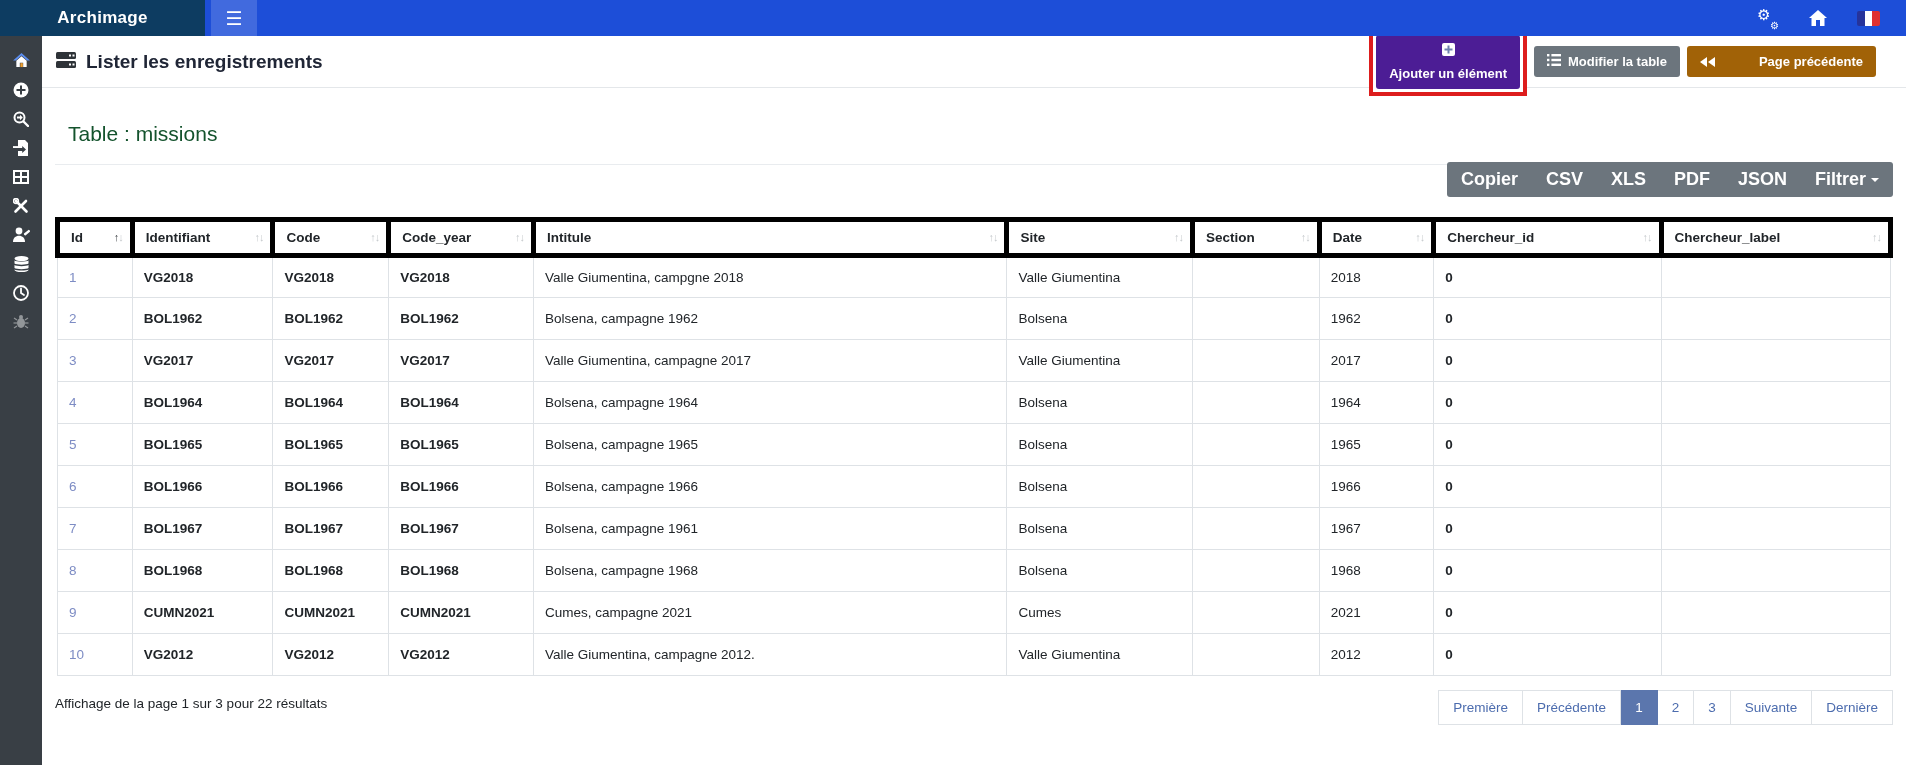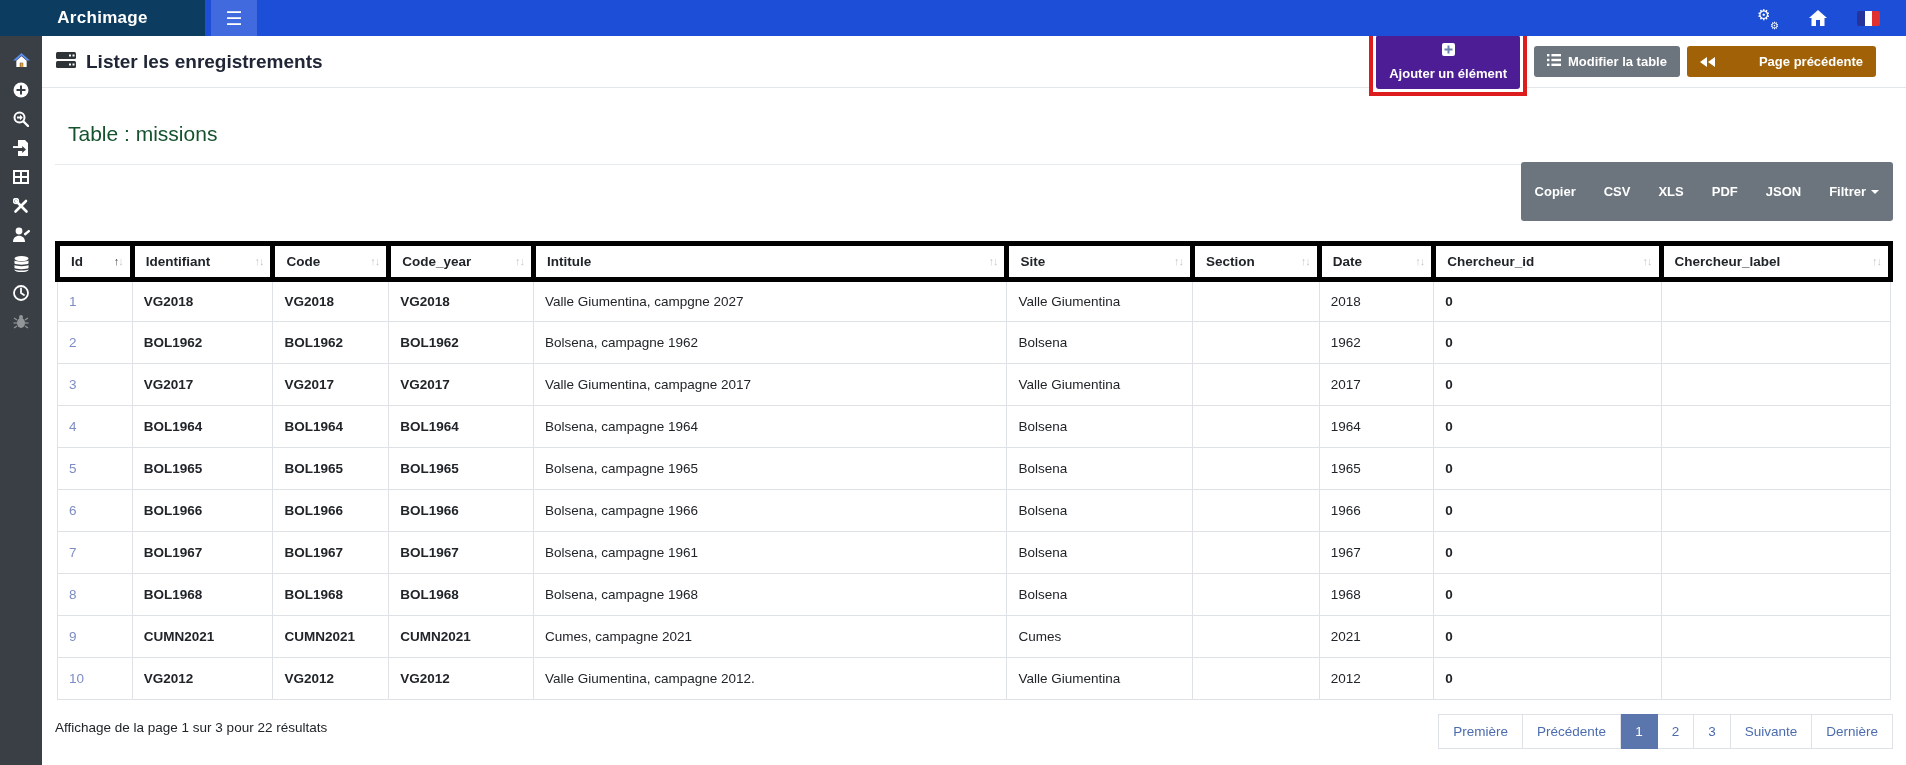--- a/index.html
+++ b/index.html
@@ -51,21 +51,21 @@
     border-bottom:5px solid transparent; border-right:7px solid #fff; }
   .tri2 b + b { margin-left:1px; }
 
   .content { padding:0 13px; }
   .table-title { font-size:21px; font-weight:normal; color:#14532d;
     margin:34px 0 0 13px; }
   .divider { border:none; border-top:1px solid #e9ecef; margin-top:18px; }
 
   .export-row { display:flex; justify-content:flex-end; margin-top:-3px; }
   .export-group { display:flex; background:#6c757d; border-radius:3px; overflow:hidden; }
-  .ex-btn { color:#fff; font-size:13px; font-weight:bold; padding:22px 14px;
+  .ex-btn { color:#fff; font-size:18px; font-weight:bold; padding:7px 14px;
     cursor:pointer; display:flex; align-items:center; gap:5px; }
   .caret { width:0; height:0; border-left:4px solid transparent;
     border-right:4px solid transparent; border-top:4px solid #fff; margin-top:1px; }
 
   .controls-row { display:flex; align-items:center; justify-content:space-between;
     margin-top:44px; font-size:13.5px; }
   .len-ctl { display:flex; align-items:center; gap:8px; }
   .sel-wrap { position:relative; display:inline-block; }
   .sel-wrap select { appearance:none; -webkit-appearance:none; width:58px; height:27px;
     border:1px solid #ced4da; border-radius:4px; background:#fff; font-size:13px;
@@ -317,21 +317,21 @@
             <th><span>Chercheur_id</span><span class="sort"><span>↑</span><span>↓</span></span></th>
             <th><span>Chercheur_label</span><span class="sort"><span>↑</span><span>↓</span></span></th>
           </tr>
         </thead>
       <tbody>
           <tr>
             <td><span class="id-link">1</span></td>
             <td class="b">VG2018</td>
             <td class="b">VG2018</td>
             <td class="b">VG2018</td>
-            <td>Valle Giumentina, campgne 2027</td>
+            <td>Valle Giumentina, campgne 2018</td>
             <td>Valle Giumentina</td>
             <td></td>
             <td>2018</td>
             <td class="b">0</td>
             <td></td>
           </tr>
           <tr>
             <td><span class="id-link">2</span></td>
             <td class="b">BOL1962</td>
             <td class="b">BOL1962</td>

